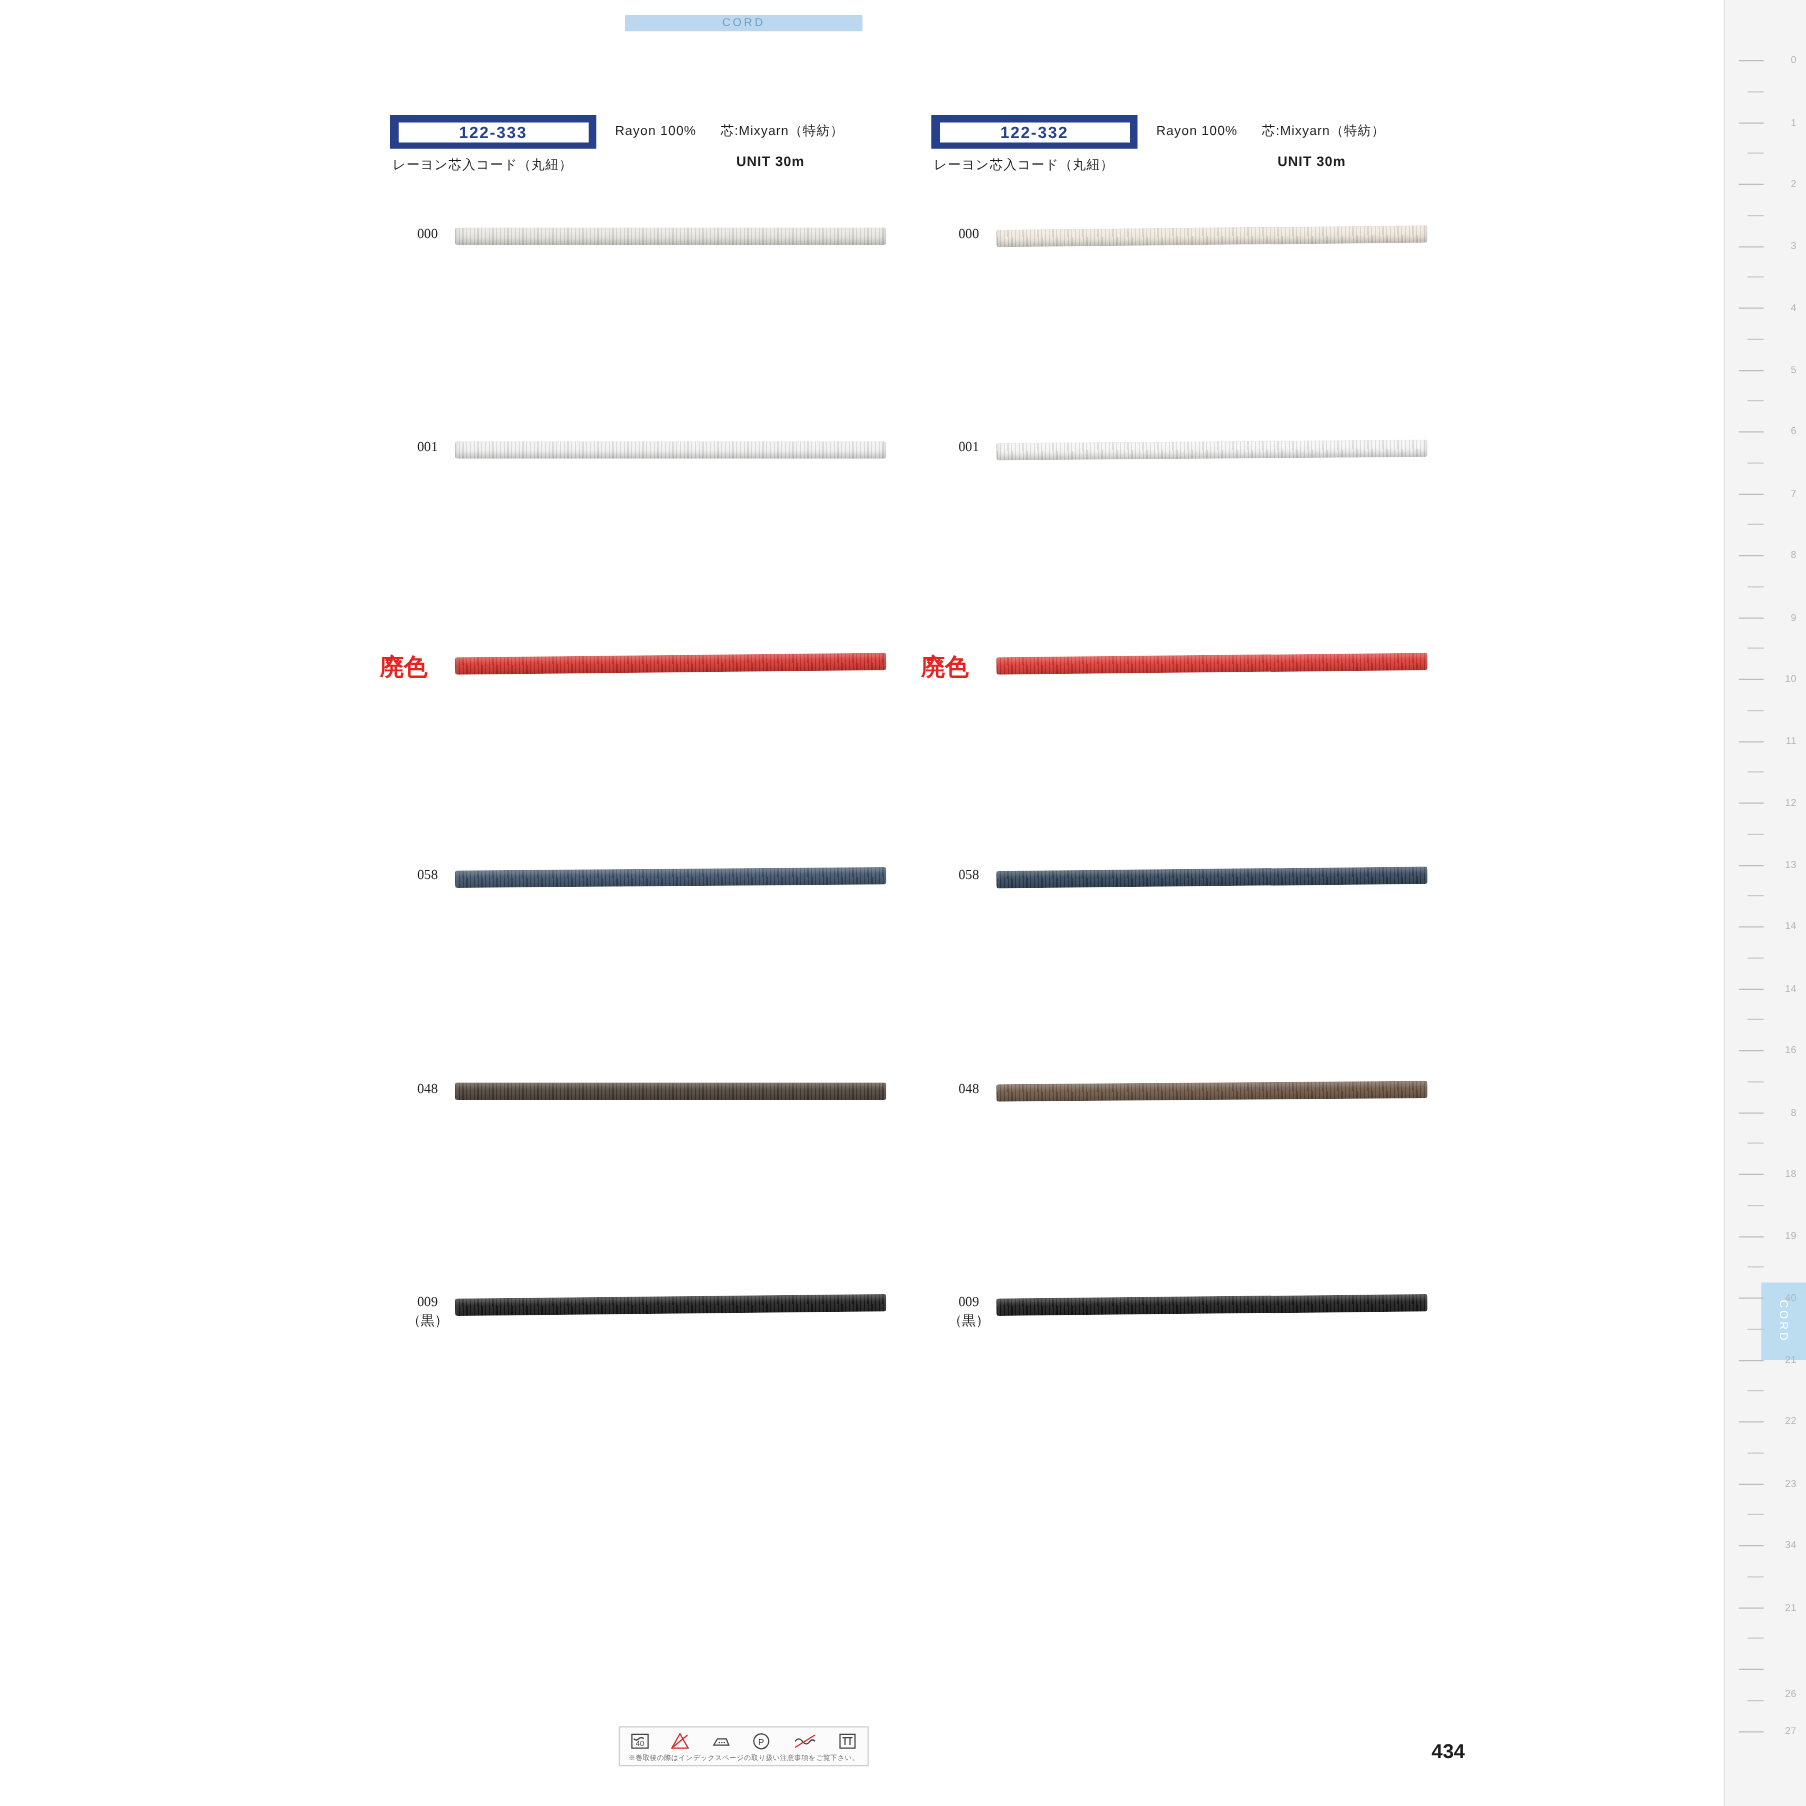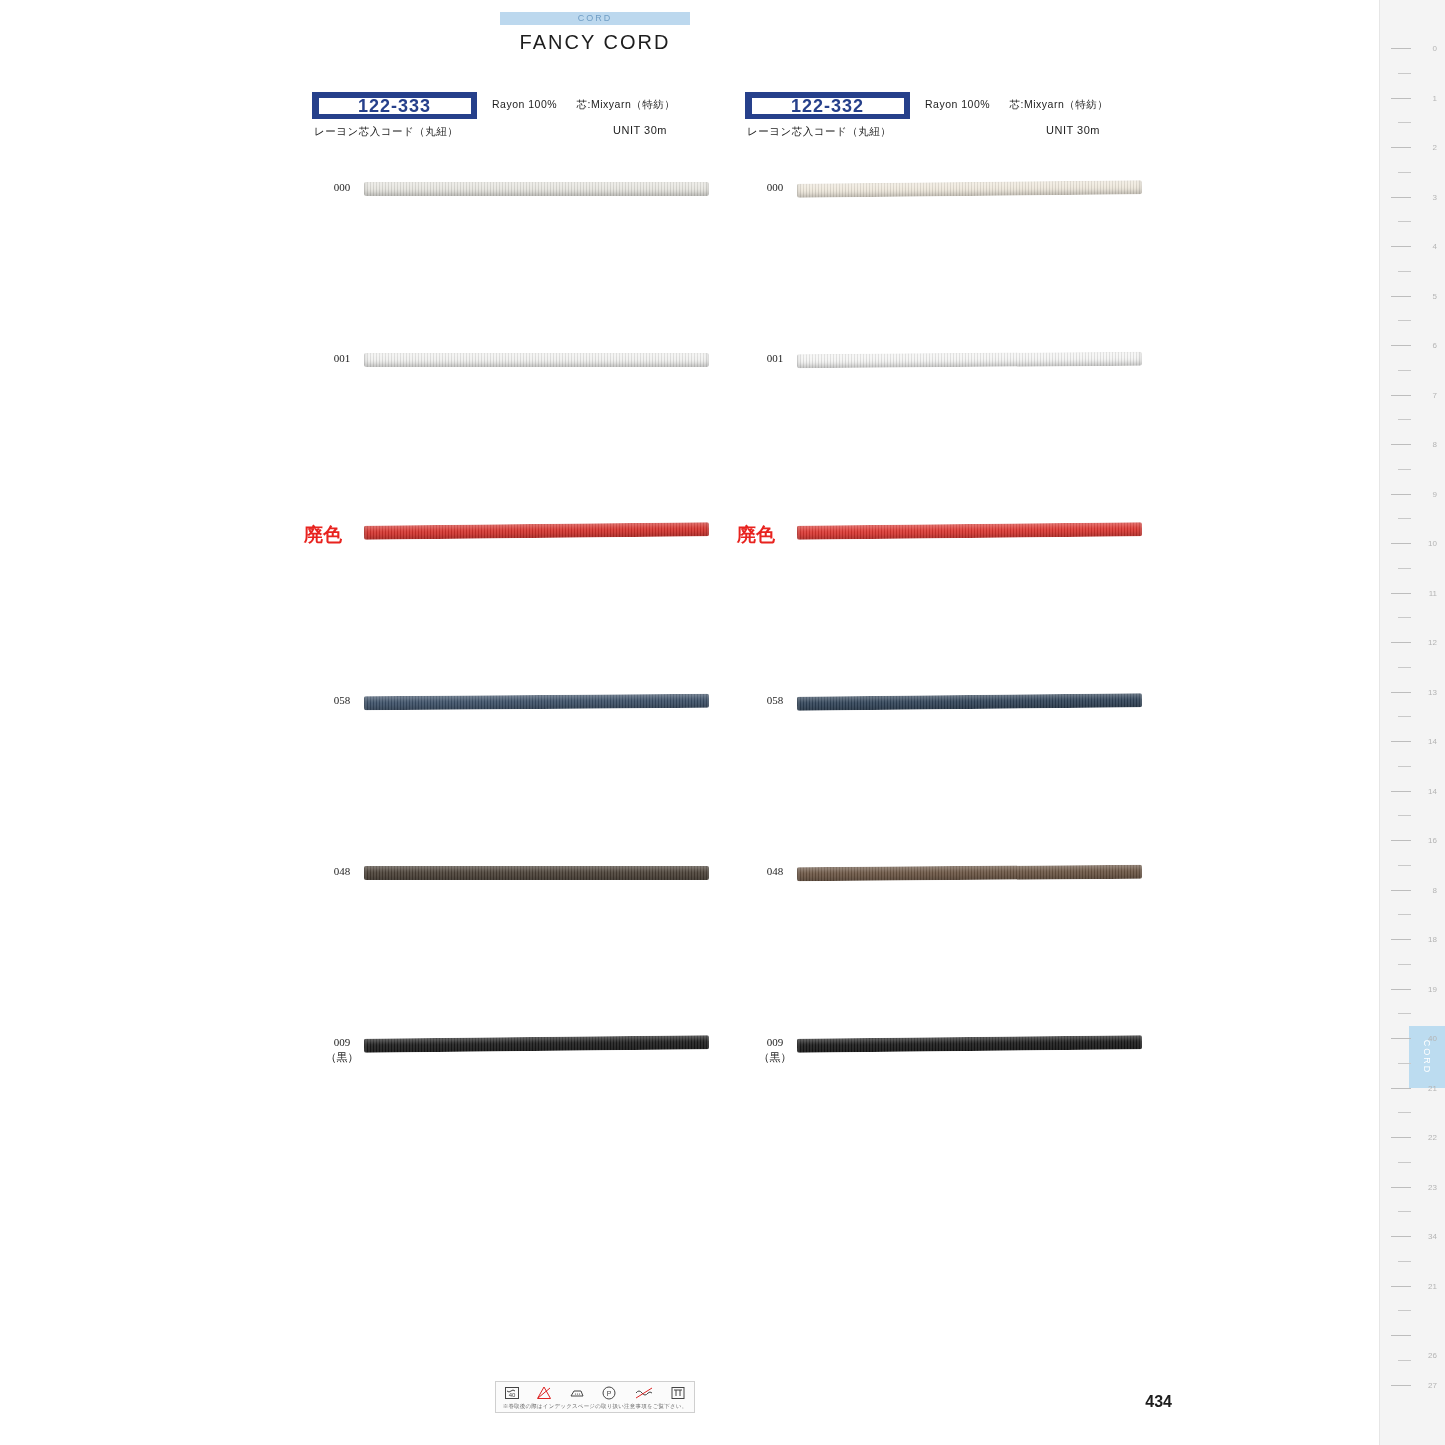--- a/index.html
+++ b/index.html
@@ -81,21 +81,21 @@
   }
   .code-box-inner {
     width: 152px;
     height: 16px;
     background: #ffffff;
     display: flex;
     align-items: center;
     justify-content: center;
   }
   .code-text {
-    font-size: 18px;
+    font-size: 13px;
     font-weight: bold;
     color: #26408b;
     letter-spacing: 1px;
     line-height: 1;
   }
   .spec-line {
     position: absolute;
     left: 180px;
     top: 6px;
     font-size: 10.5px;
@@ -110,24 +110,23 @@
     top: 33px;
     font-size: 10.5px;
     color: #1d1d1d;
     letter-spacing: .5px;
   }
   .unit {
     position: absolute;
     left: 277px;
     top: 32px;
     font-size: 11px;
-    font-weight: normal;
+    font-weight: bold;
     color: #1d1d1d;
     letter-spacing: .5px;
-    margin-left: 24px;
   }
 
   
   .rows {
     position: relative;
     margin-top: 36px;
   }
   .row {
     position: relative;
     height: 171px;
@@ -250,21 +249,20 @@
     color: #1d1d1d;
   }
 </style>
 </head>
 <body>
 
 <div class="page-header">
   <div class="header-band">
     <div class="header-band-text">CORD</div>
   </div>
-  <div class="header-title">FANCY CORD</div>
 </div>
 
 <div class="columns">
 
   <div class="col col-left">
     <div class="prod-head">
       <div class="code-box">
         <div class="code-box-inner">
           <span class="code-text">122-333</span>
         </div>

